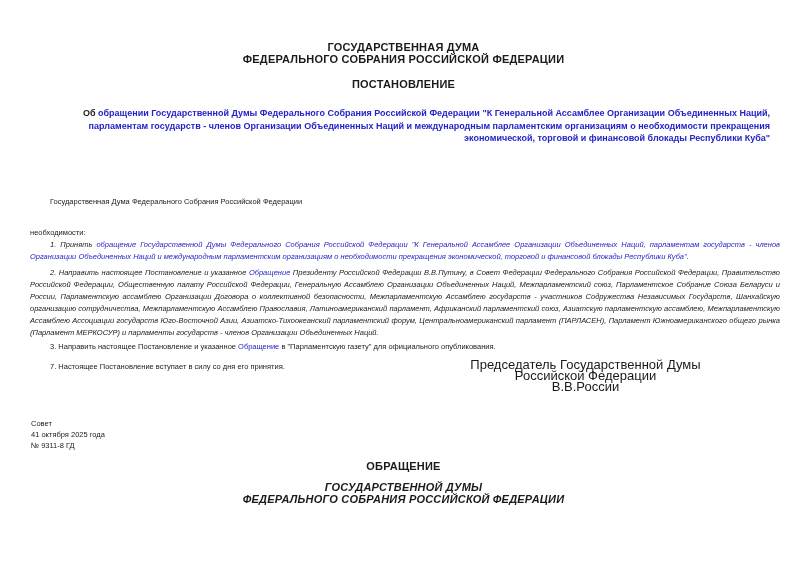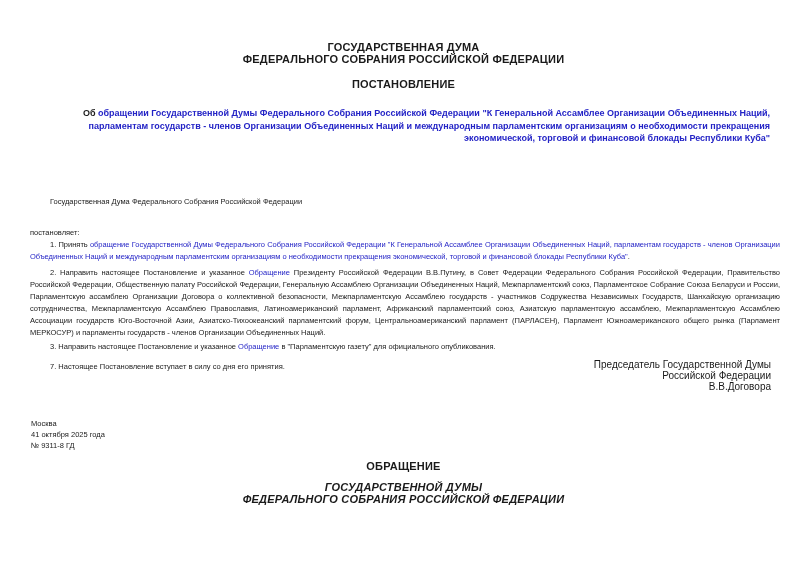--- a/index.html
+++ b/index.html
@@ -11,70 +11,70 @@
     color:#1a1a1a;
     font-family:"Liberation Sans", sans-serif;
     overflow:hidden;
     margin:0 auto;
   }
   .abs { position:absolute; }
   .c { text-align:center; }
   .b { font-weight:bold; }
   .hd { font-size:11px; font-weight:bold; line-height:12px; letter-spacing:0.2px; }
   .body-txt { font-size:7.5px; line-height:11.5px;margin-top:34px; }
-  .just { text-align:justify; }
+  .just { text-align:justify;font-style:italic; }
   .indent { text-indent:20px; }
   .link { color:#2424c6; }
   .title-blk { font-size:9px; font-weight:bold; line-height:12.5px; color:#2424c6; }
   .title-blk .black { color:#1a1a1a; }
-  .sig { text-align:right; font-size:10px; line-height:11px; }
+  .sig { text-align:center; font-size:13px; line-height:11px; }
   .issue { font-size:7.5px; line-height:11px; }
 </style>
 </head>
 <body>
 
 <div class="page">
 
   <div class="abs c hd" style="top:41px; left:0; right:0;">
     <div>ГОСУДАРСТВЕННАЯ ДУМА</div>
     <div>ФЕДЕРАЛЬНОГО СОБРАНИЯ РОССИЙСКОЙ ФЕДЕРАЦИИ</div>
   </div>
 
   <div class="abs c hd" style="top:78px; left:0; right:0;">ПОСТАНОВЛЕНИЕ</div>
 
   <div class="abs c title-blk" style="top:107px; left:37px; right:37px;text-align:right;">
     <span class="black">Об </span><span class="link">обращении Государственной Думы Федерального Собрания Российской Федерации "К Генеральной Ассамблее Организации Объединенных Наций, парламентам государств - членов Организации Объединенных Наций и международным парламентским организациям о необходимости прекращения экономической, торговой и финансовой блокады Республики Куба"</span>
   </div>
 
   <div class="abs body-txt indent" style="top:162px; left:30px; right:28px;">Государственная Дума Федерального Собрания Российской Федерации</div>
 
-  <div class="abs body-txt" style="top:193px; left:30px; right:28px;">постановляет:</div>
+  <div class="abs body-txt" style="top:193px; left:30px; right:28px;">необходимости:</div>
 
   <div class="abs body-txt just indent" style="top:205px; left:30px; right:27px;">
     <span>1. Принять </span><span class="link">обращение Государственной Думы Федерального Собрания Российской Федерации "К Генеральной Ассамблее Организации Объединенных Наций, парламентам государств - членов Организации Объединенных Наций и международным парламентским организациям о необходимости прекращения экономической, торговой и финансовой блокады Республики Куба"</span><span>.</span>
   </div>
 
   <div class="abs body-txt just indent" style="top:233px; left:30px; right:27px; line-height:12px;">
     <span>2. Направить настоящее Постановление и указанное </span><span class="link">Обращение</span><span> Президенту Российской Федерации В.В.Путину, в Совет Федерации Федерального Собрания Российской Федерации, Правительство Российской Федерации, Общественную палату Российской Федерации, Генеральную Ассамблею Организации Объединенных Наций, Межпарламентский союз, Парламентское Собрание Союза Беларуси и России, Парламентскую ассамблею Организации Договора о коллективной безопасности, Межпарламентскую Ассамблею государств - участников Содружества Независимых Государств, Шанхайскую организацию сотрудничества, Межпарламентскую Ассамблею Православия, Латиноамериканский парламент, Африканский парламентский союз, Азиатскую парламентскую ассамблею, Межпарламентскую Ассамблею Ассоциации государств Юго-Восточной Азии, Азиатско-Тихоокеанский парламентский форум, Центральноамериканский парламент (ПАРЛАСЕН), Парламент Южноамериканского общего рынка (Парламент МЕРКОСУР) и парламенты государств - членов Организации Объединенных Наций.</span>
   </div>
 
   <div class="abs body-txt indent" style="top:307px; left:30px; right:27px;">
     <span>3. Направить настоящее Постановление и указанное </span><span class="link">Обращение</span><span> в "Парламентскую газету" для официального опубликования.</span>
   </div>
 
   <div class="abs body-txt indent" style="top:327px; left:30px; right:27px;">7. Настоящее Постановление вступает в силу со дня его принятия.</div>
 
   <div class="abs sig" style="top:359px; right:36px; left:400px;">
     <div>Председатель Государственной Думы</div>
     <div>Российской Федерации</div>
-    <div>В.В.Договора</div>
+    <div>В.В.России</div>
   </div>
 
   <div class="abs issue" style="top:418px; left:31px;">
-    <div>Москва</div>
+    <div>Совет</div>
     <div>41 октября 2025 года</div>
     <div>№ 9311-8 ГД</div>
   </div>
 
   <div class="abs c hd" style="top:460px; left:0; right:0;">ОБРАЩЕНИЕ</div>
 
   <div class="abs c hd" style="top:481px; left:0; right:0;font-style:italic;">
     <div>ГОСУДАРСТВЕННОЙ ДУМЫ</div>
     <div>ФЕДЕРАЛЬНОГО СОБРАНИЯ РОССИЙСКОЙ ФЕДЕРАЦИИ</div>
   </div>

